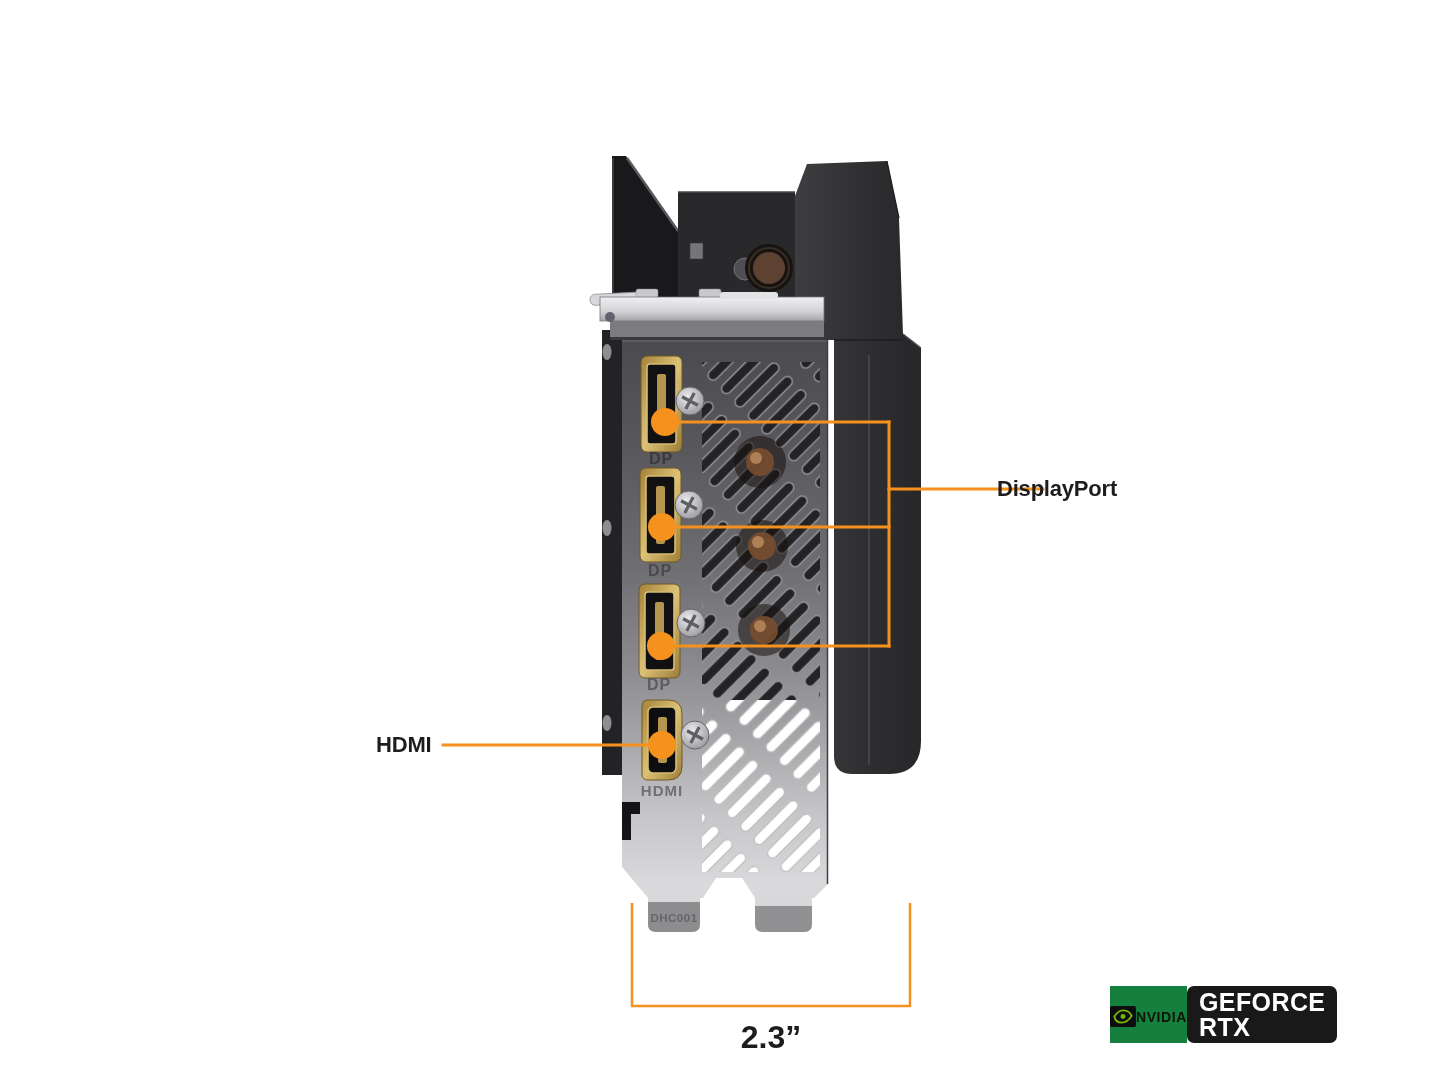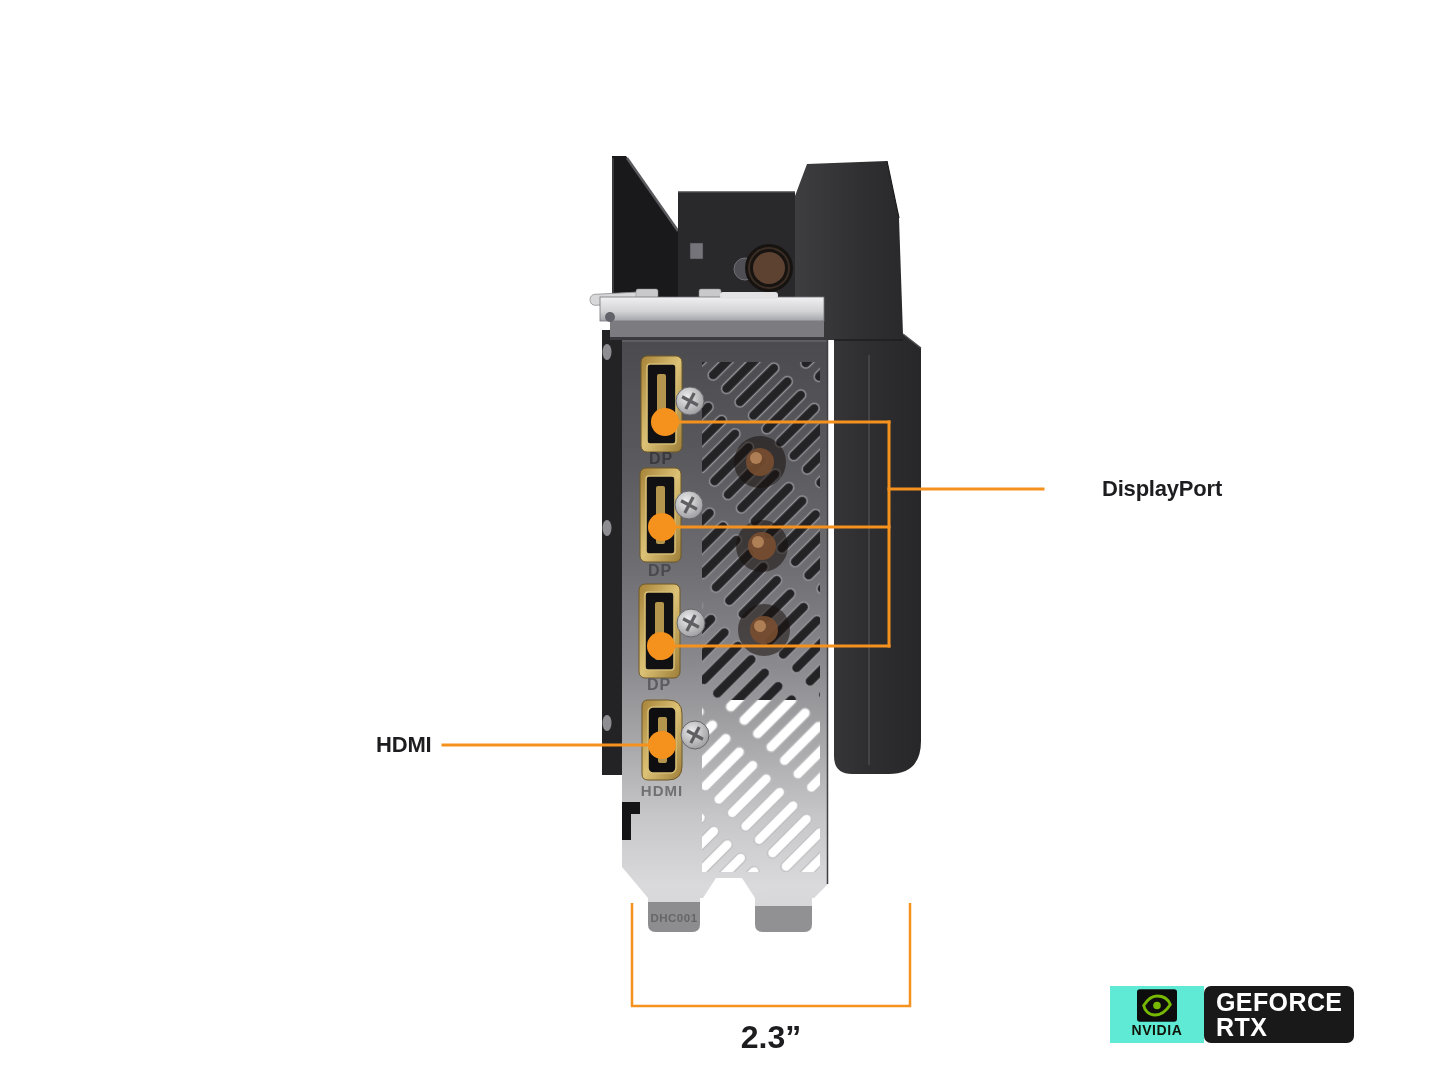--- a/index.html
+++ b/index.html
@@ -5,29 +5,29 @@
   html,body{margin:0;padding:0;background:#ffffff;}
   .canvas{
     position:relative;width:1445px;height:1084px;background:#ffffff;
     font-family:"Liberation Sans",sans-serif;overflow:hidden;
   }
   .gfx{position:absolute;left:0;top:0;}
   .callout-label{
     position:absolute;color:#1d1d1f;font-weight:700;font-size:22px;
     letter-spacing:-0.2px;white-space:nowrap;
   }
-  #displayport-label{left:1102px;top:476px;}
+  #displayport-label{left:997px;top:476px;}
   #hdmi-label{left:376px;top:732px;}
   #measurement-label{
     position:absolute;left:711px;top:1019px;width:120px;text-align:center;
     color:#1d1d1f;font-weight:700;font-size:32px;
   }
   .badge{position:absolute;left:1110px;top:986px;height:57px;display:flex;}
   .badge-green{
-    width:94px;background:#5eead4;display:flex;flex-direction:column;
+    width:77px;background:#15803d;display:flex;flex-direction:row;
     align-items:center;justify-content:flex-start;padding-top:3px;box-sizing:border-box;
   }
   .badge-brand{
     font-size:14px;font-weight:700;color:#101408;letter-spacing:0.6px;line-height:1;margin-top:1px;
   }
   .badge-black{
     width:150px;background:#191919;color:#ffffff;box-sizing:border-box;
     padding:4px 0 0 12px;
     border-radius:7px;
   }

